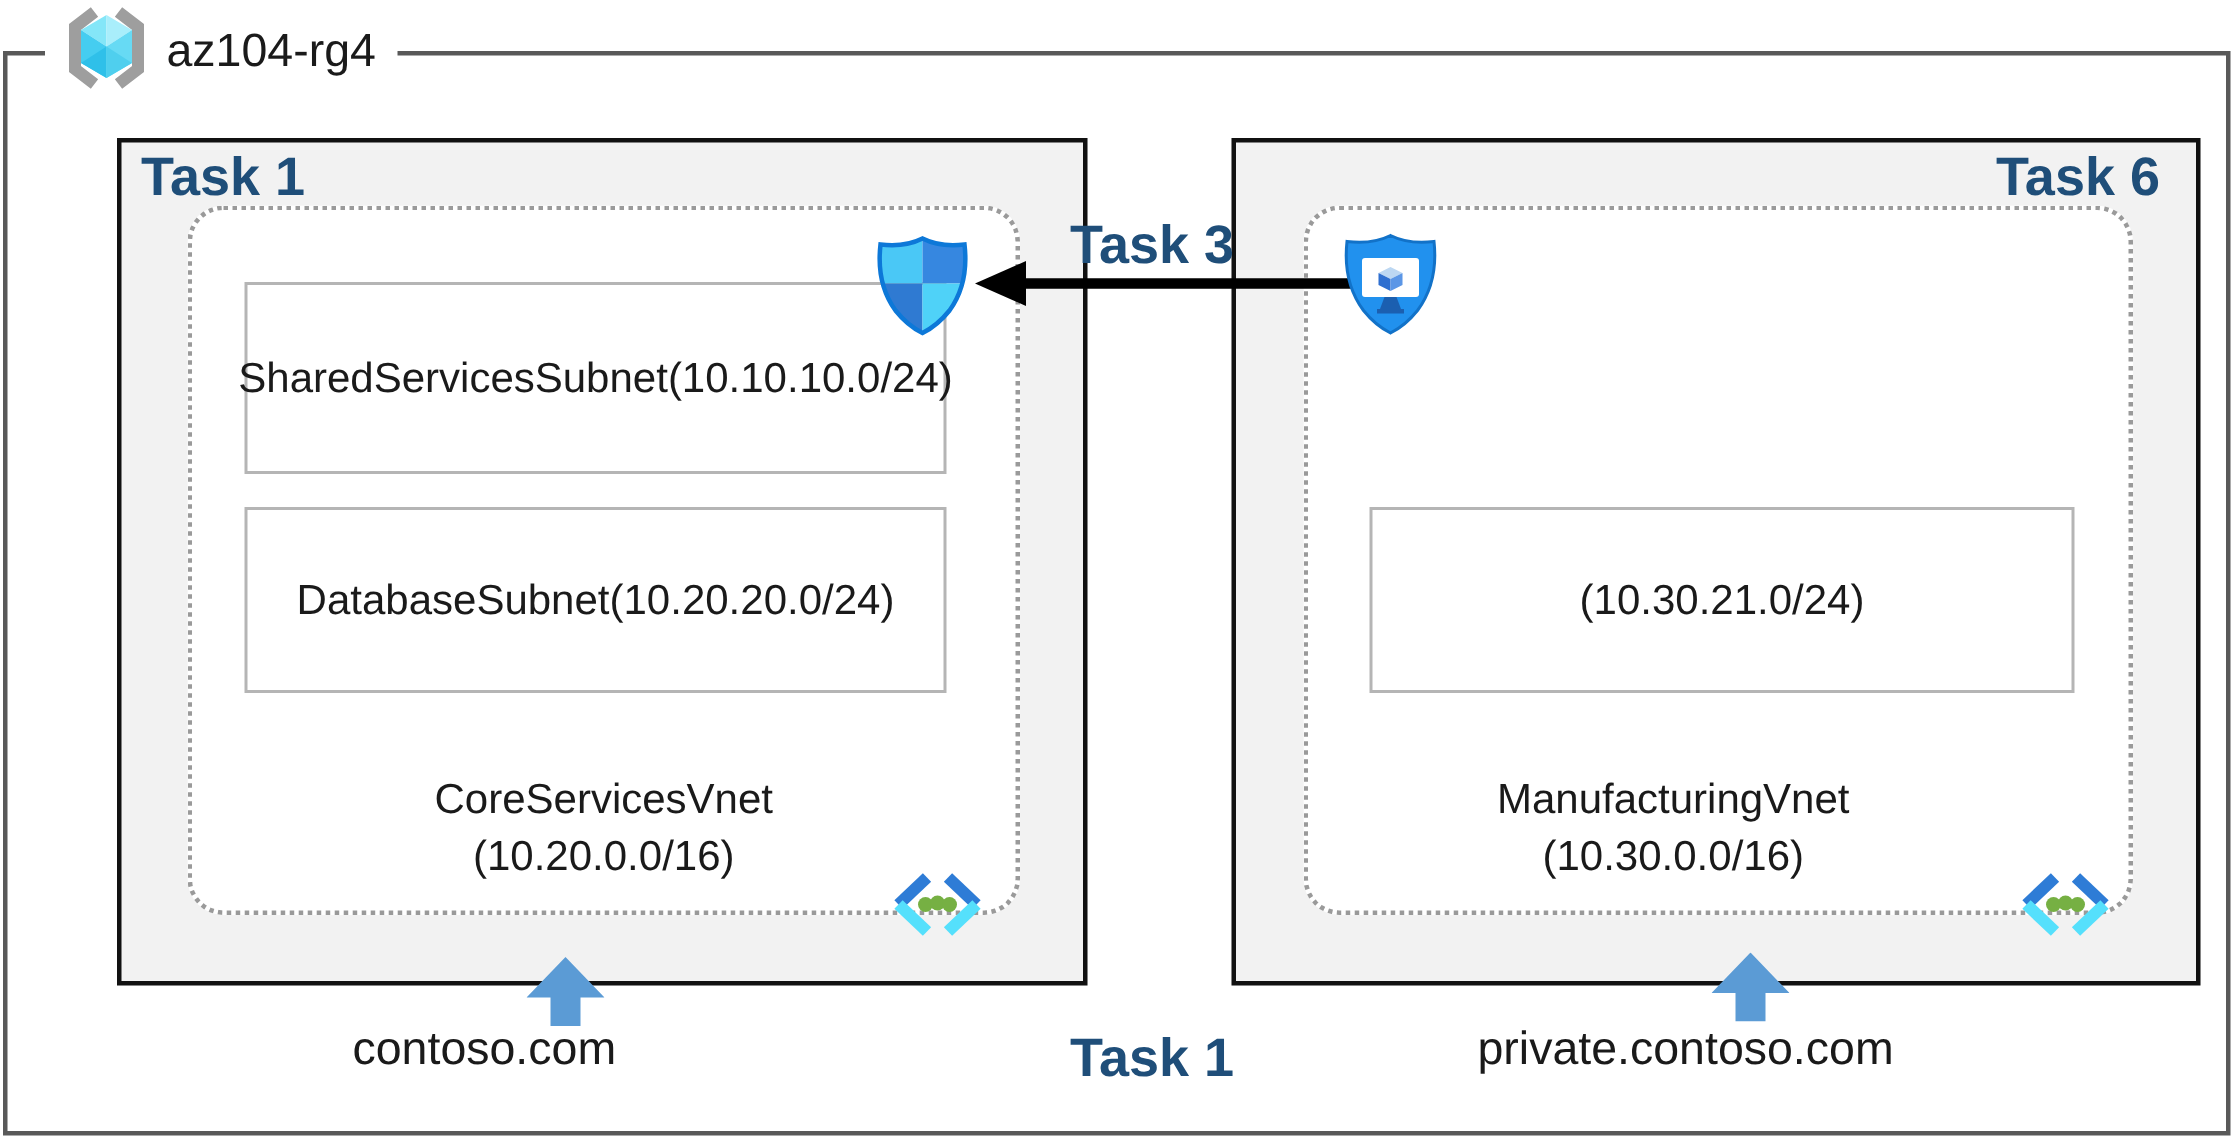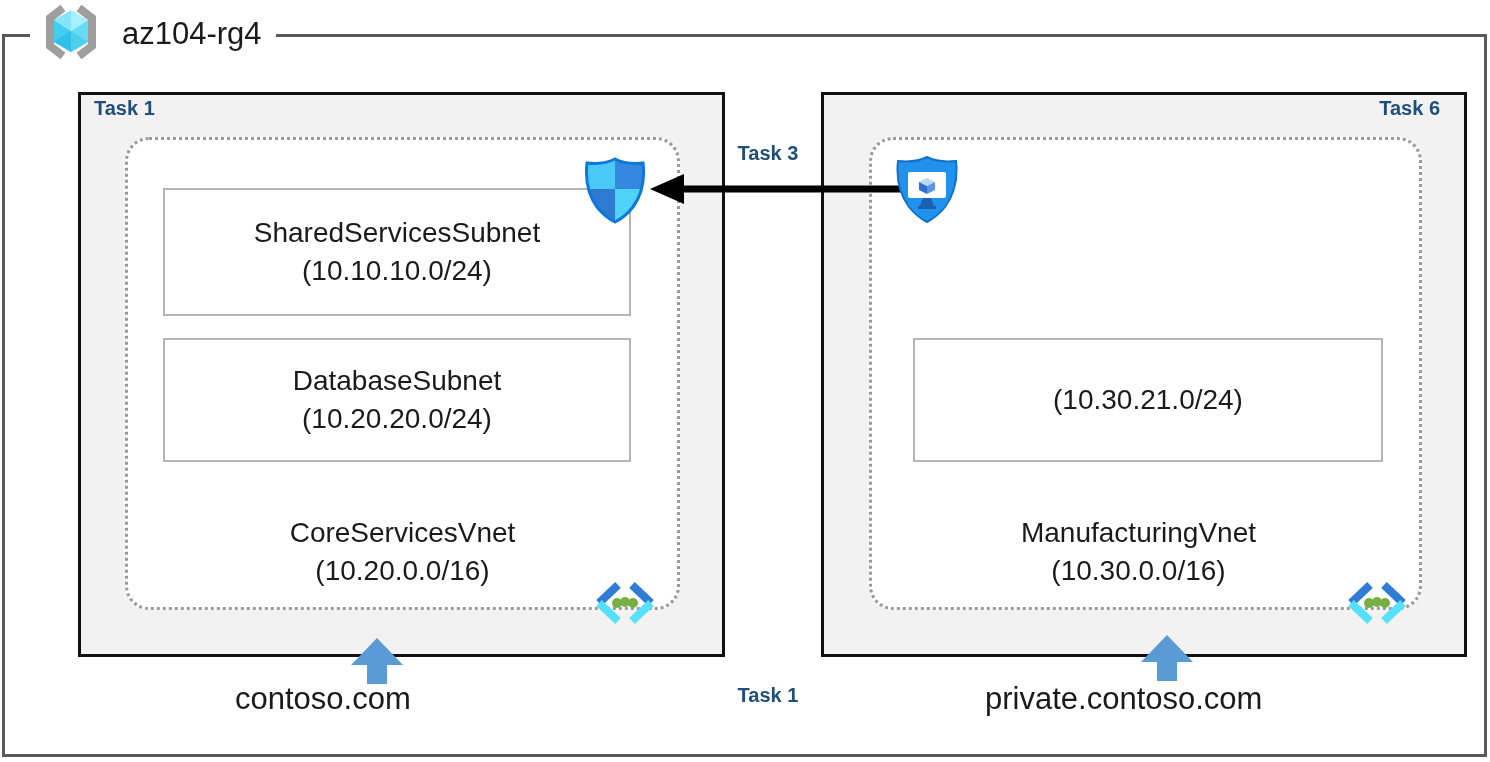--- a/index.html
+++ b/index.html
@@ -4,55 +4,55 @@
 <style>
   * { margin:0; padding:0; box-sizing:border-box; }
   html,body { background:#fff; }
   body { font-family:"Liberation Sans","DejaVu Sans",sans-serif; color:#1a1a1a; }
   .canvas { position:relative; width:1490px; height:762px; background:#fff; overflow:hidden; }
 
   
   .rg-border { position:absolute; left:2px; top:34px; width:1485px; height:723px;
                border:3px solid #595959; background:#fff; z-index:0; }
   .rg-label { position:absolute; left:30px; top:0px; height:68px; padding:0 14px 0 6px;
-              background:#fff; display:flex; align-items:center; gap:16px; z-index:3; }
+              background:#fff; display:flex; align-items:center; gap:5px; z-index:3; }
   .rg-title { font-size:31px; color:#1a1a1a; white-space:nowrap; }
 
   
   .task-box { position:absolute; top:92px; width:647px; height:565px;
               background:#f2f2f2; border:3px solid #111; z-index:1; }
   .task-box.left  { left:78px; }
   .task-box.right { left:821px; width:646px; }
 
-  .task-label { position:absolute; font-size:20px; font-weight:bold; color:#1f4e79; z-index:7; white-space:nowrap; }
+  .task-label { position:absolute; font-size:36px; font-weight:bold; color:#1f4e79; z-index:7; white-space:nowrap; }
   .task1-label { left:94px;  top:97px; }
   .task2-label { left:1330px; top:97px; width:110px; text-align:right; }
   .task3-label { left:700px; top:142px; width:136px; text-align:center; }
   .task4-label { left:700px; top:684px; width:136px; text-align:center; }
 
   
   .vnet-dashed { position:absolute; top:137px; height:473px; background:#fff;
                  border:3px dotted #9a9a9a; border-radius:24px; z-index:2; }
   .vnet-dashed.left  { left:125px; width:555px; }
   .vnet-dashed.right { left:869px; width:553px; }
 
   
   .subnet-box { position:absolute; background:#fff; border:2px solid #b5b5b5; z-index:3;
-                display:flex; flex-direction:column; align-items:center; justify-content:center;
+                display:flex; align-items:center; justify-content:center;
                 font-size:28px; line-height:1.35; text-align:center; color:#1a1a1a; }
   .sb-l1 { left:163px; top:188px; width:468px; height:128px; }
   .sb-l2 { left:163px; top:338px; width:468px; height:124px; }
   .sb-r1 { left:913px; top:188px; width:470px; height:128px; }
   .sb-r2 { left:913px; top:338px; width:470px; height:124px; }
 
   
   .vnet-name { position:absolute; top:514px; text-align:center; font-size:28px; line-height:1.35;
                color:#1a1a1a; z-index:3; }
   .vn-l { left:125px; width:555px; }
-  .vn-r { left:862px; width:553px; }
+  .vn-r { left:839px; width:553px; }
 
   
   .icon-abs { position:absolute; z-index:6; line-height:0; }
   .nsg-shield-pos     { left:583px; top:156px; }
   .monitor-shield-pos { left:894px; top:154px; }
   .vnet-icon-l-pos    { left:592px; top:580px; }
   .vnet-icon-r-pos    { left:1344px; top:580px; }
 
   
   .task3-arrow { position:absolute; left:648px; top:171px; z-index:5; line-height:0; }

